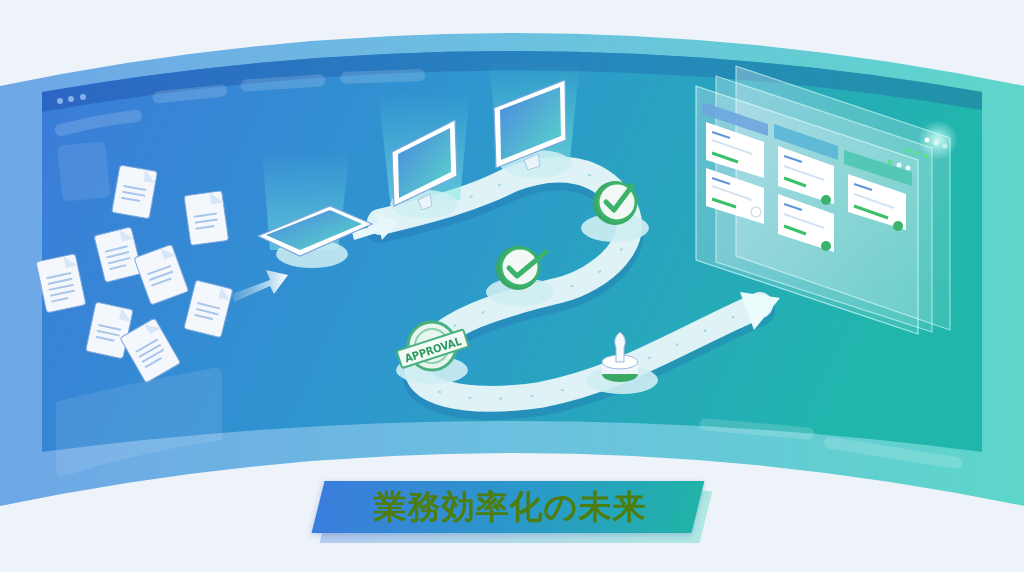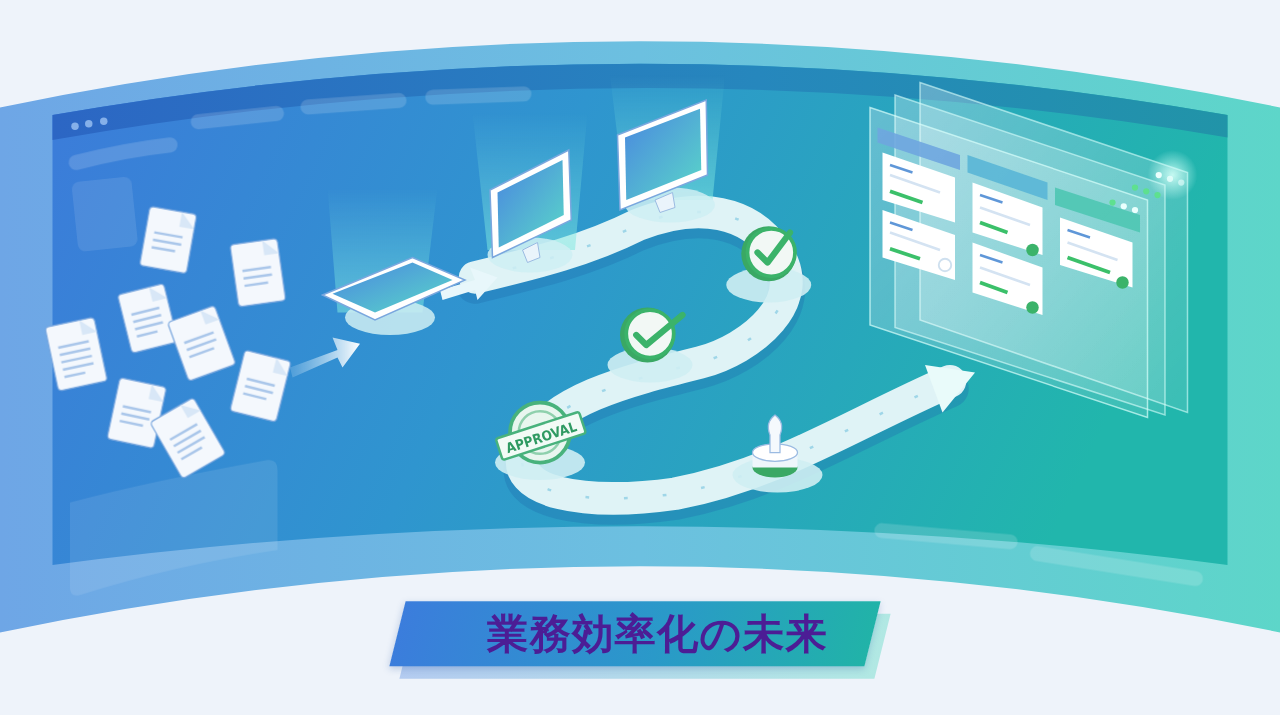--- a/index.html
+++ b/index.html
@@ -2,21 +2,21 @@
 <html><head>
 <meta charset="utf-8">
 <style>
   html, body { margin:0; padding:0; }
   body { width:1024px; height:572px; background:#eef3fa; overflow:hidden; position:relative; font-family:"DejaVu Sans", sans-serif; }
   .stage { position:absolute; left:0; top:0; width:1024px; height:572px; }
   svg.scene { position:absolute; left:0; top:0; }
   .title-banner { position:absolute; left:318px; top:481px; width:392px; height:56px; }
   .title-shadow { position:absolute; left:8px; top:10px; width:380px; height:52px; background:linear-gradient(90deg,#a9c4ee,#a6e6df); transform:skewX(-14deg); opacity:.85; }
   .title-bg { position:absolute; left:0; top:0; width:380px; height:52px; background:linear-gradient(90deg,#3b7ddc 0%,#2a99c9 55%,#21b3a8 100%); transform:skewX(-14deg); box-shadow:0 2px 6px rgba(30,80,160,.25); }
-  .title-text { position:absolute; left:16px; top:0; width:384px; height:52px; line-height:52px; text-align:center; color:#4c1d95; font-size:33px; font-weight:bold; letter-spacing:1px; font-family:"DejaVu Sans", sans-serif; }
+  .title-text { position:absolute; left:0; top:0; width:384px; height:52px; line-height:52px; text-align:center; color:#4d7c0f; font-size:33px; font-weight:bold; letter-spacing:1px; font-family:"DejaVu Sans", sans-serif; }
   .stamp-label { font-family:"DejaVu Sans Condensed","DejaVu Sans", sans-serif; }
 </style>
 </head>
 <body>
 
 <div class="stage">
 <svg class="scene" width="1024" height="572" viewBox="0 0 1024 572" xmlns="http://www.w3.org/2000/svg">
   <defs>
     <linearGradient id="gFrameOuter" x1="0" y1="0" x2="1" y2="0">
       <stop offset="0" stop-color="#6ea6e6"></stop>

